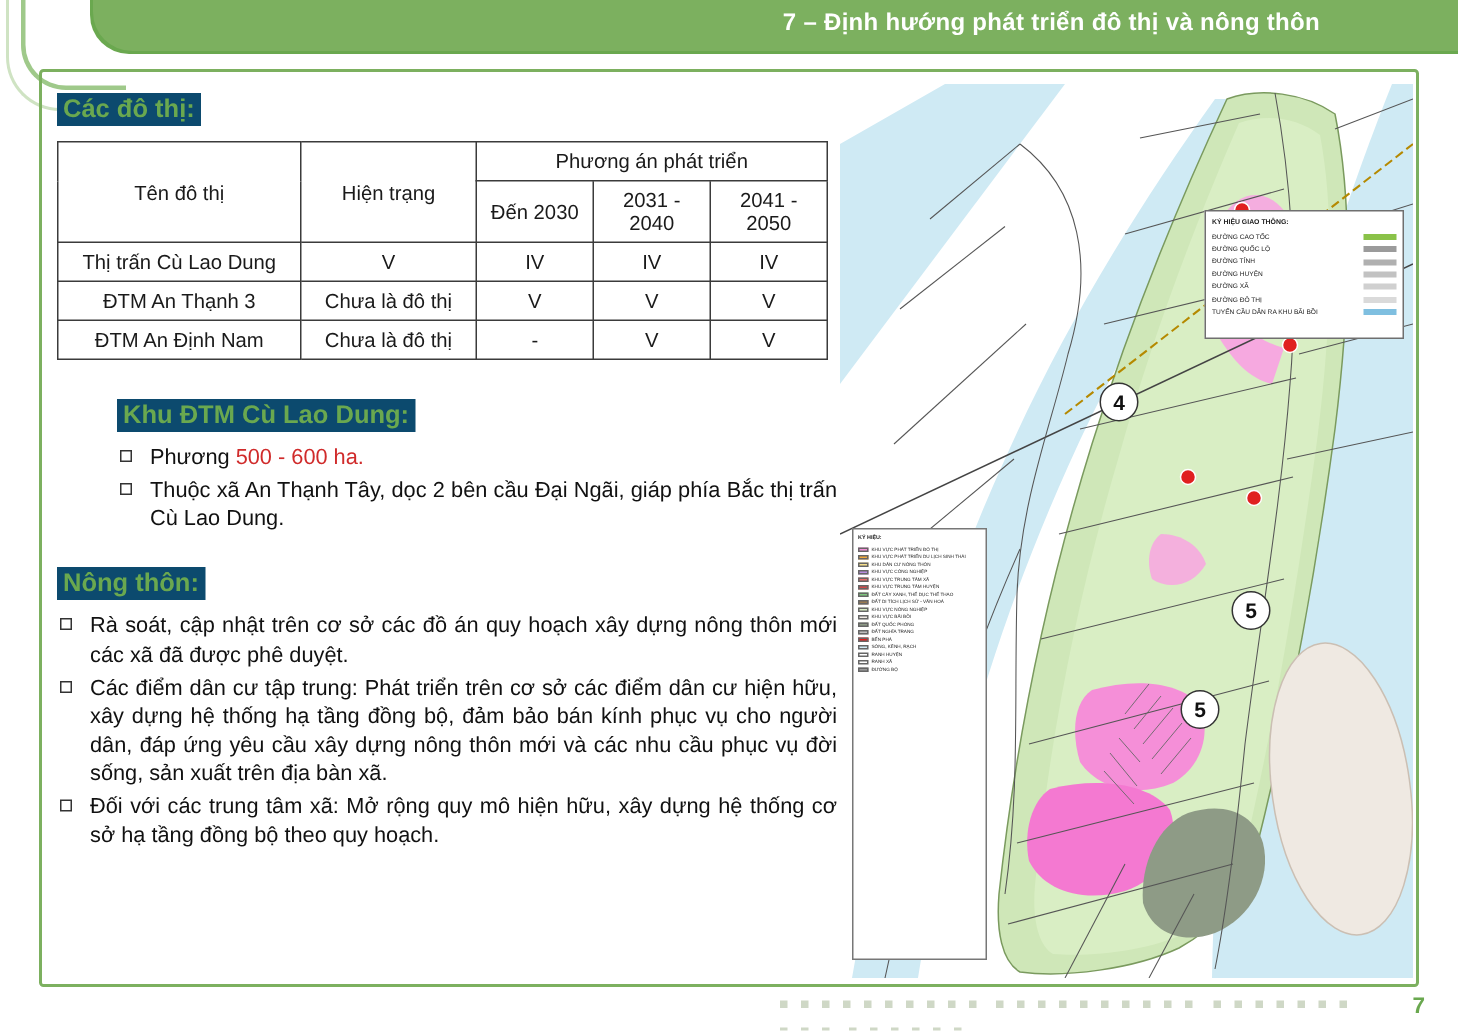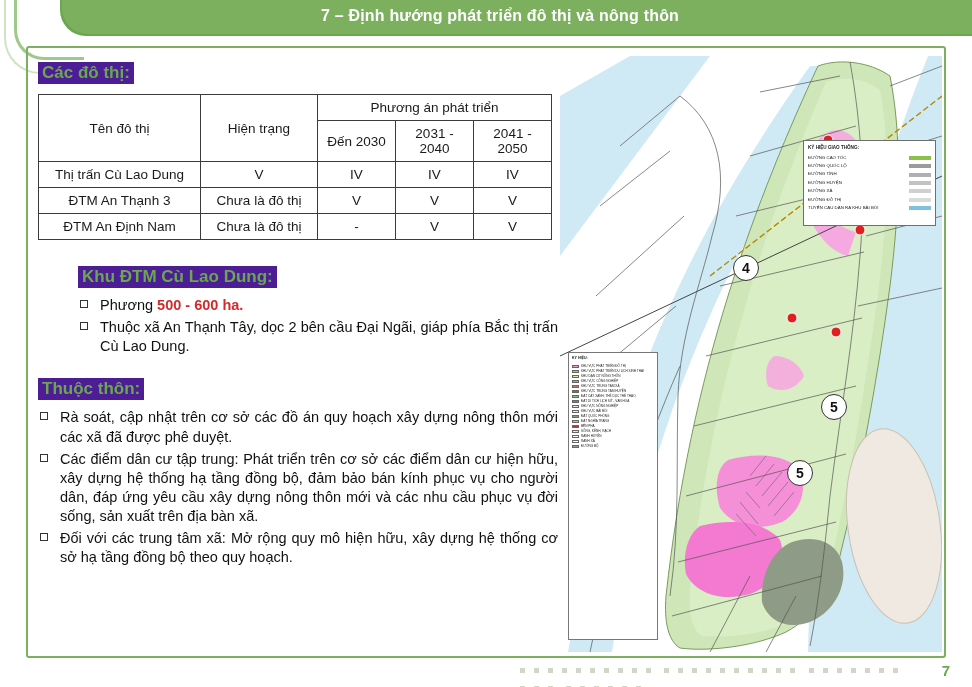--- a/index.html
+++ b/index.html
@@ -30,21 +30,21 @@
     position: absolute;
     left: 62px; top: 0;
     width: 910px; height: 34px;
     background: #7cb05f;
     border-radius: 0 0 0 26px;
   }
   .header-title {
     position: absolute;
     left: 120px; top: 7px;
     width: 760px;
-    text-align: center;
+    text-align: right;
     color: #ffffff;
     font-size: 16px;
     font-weight: bold;
     letter-spacing: .2px;
   }
   .corner-swoosh {
     position: absolute;
     left: 14px; top: 0;
     width: 70px; height: 60px;
     border-left: 3px solid #9fc98a;
@@ -75,21 +75,21 @@
     left: 38px; top: 62px;
     width: 520px;
   }
   .section-heading {
     color: #6aa84f;
     font-size: 17px;
     font-weight: bold;
     margin: 0 0 8px 0;
   }
   .section-heading.hl {
-    background: #4c1d95;
+    background: #0c4a6e;
     display: inline-block;
     padding: 1px 4px;
   }
 
   
   table.urban {
     border-collapse: collapse;
     width: 513px;
     margin-top: 2px;
     table-layout: fixed;
@@ -123,21 +123,21 @@
     color: #111;
     margin-bottom: 3px;
     text-align: justify;
   }
   ul.bl li .box {
     position: absolute;
     left: 2px; top: 4px;
     width: 8px; height: 8px;
     border: 1px solid #333;
   }
-  .red { color: #d02b2b; font-weight: bold; }
+  .red { color: #d02b2b; font-weight: normal; }
 
   .nt-list li { margin-bottom: 5px; }
 
   
   .map-wrap {
     position: absolute;
     left: 560px; top: 56px;
     width: 382px; height: 596px;
     overflow: hidden;
     background: #ffffff;
@@ -277,21 +277,21 @@
         <span>Phương </span><span class="red">500 - 600 ha.</span>
       </li>
       <li>
         <span class="box"></span>
         <span>Thuộc xã An Thạnh Tây, dọc 2 bên cầu Đại Ngãi, giáp phía Bắc thị trấn Cù Lao Dung.</span>
       </li>
     </ul>
   </div>
 
   <div class="blk" style="margin-top:22px;">
-    <div class="section-heading hl">Thuộc thôn:</div>
+    <div class="section-heading hl">Nông thôn:</div>
     <ul class="bl nt-list">
       <li>
         <span class="box"></span>
         <span>Rà soát, cập nhật trên cơ sở các đồ án quy hoạch xây dựng nông thôn mới các xã đã được phê duyệt.</span>
       </li>
       <li>
         <span class="box"></span>
         <span>Các điểm dân cư tập trung: Phát triển trên cơ sở các điểm dân cư hiện hữu, xây dựng hệ thống hạ tầng đồng bộ, đảm bảo bán kính phục vụ cho người dân, đáp ứng yêu cầu xây dựng nông thôn mới và các nhu cầu phục vụ đời sống, sản xuất trên địa bàn xã.</span>
       </li>
       <li>

